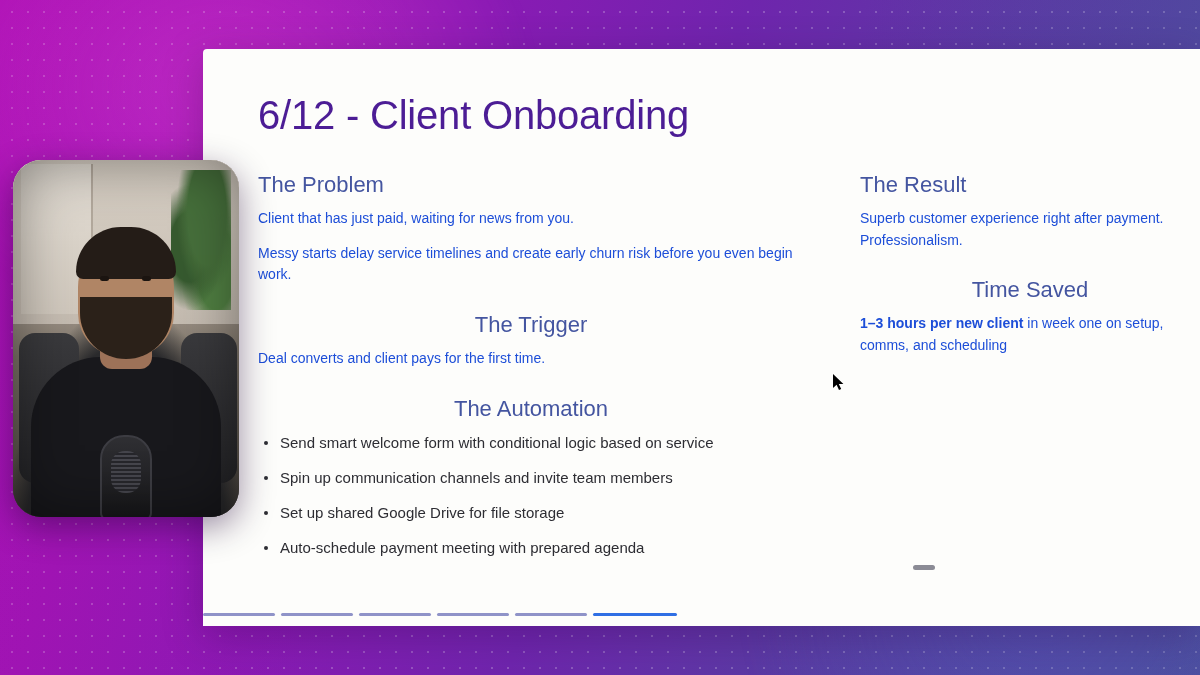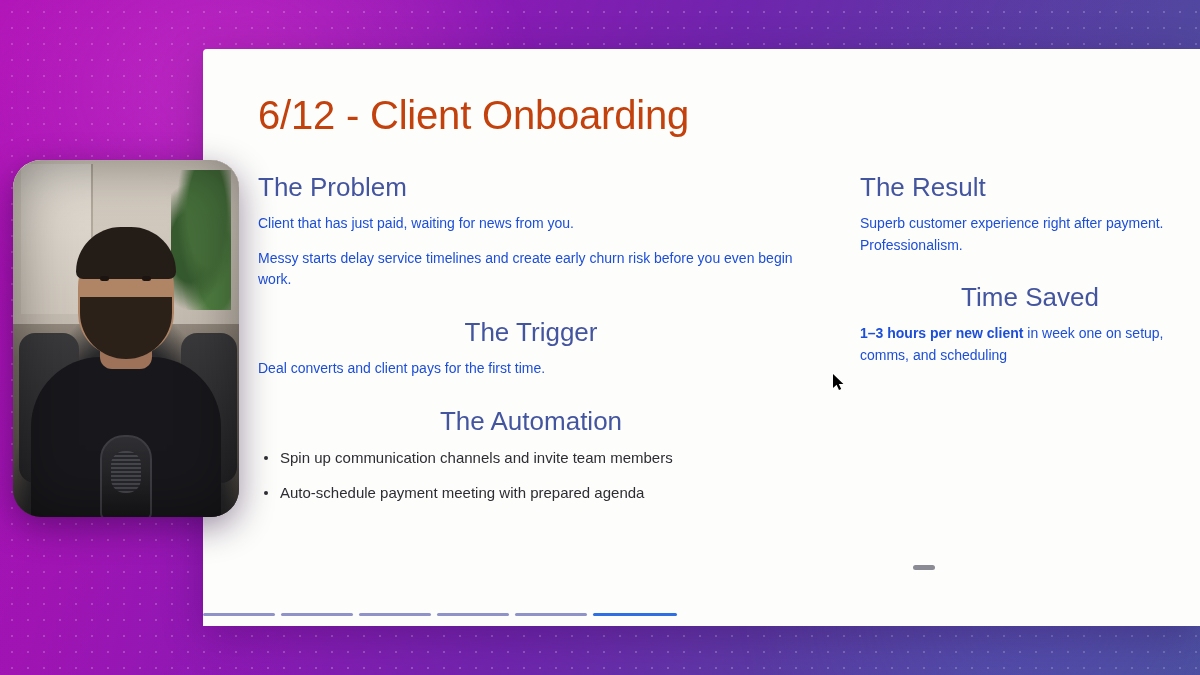--- a/index.html
+++ b/index.html
@@ -58,34 +58,34 @@
 
   .slide-inner {
     position: absolute;
     left: 0; top: 0; right: 0; bottom: 0;
     padding: 44px 56px 0 55px;
   }
 
   .slide-title {
     font-size: 40px;
     font-weight: 400;
-    color: #c2410c;
+    color: #4c1d95;
     letter-spacing: -0.2px;
     margin-bottom: 34px;
   }
 
   .cols {
     display: flex;
     gap: 56px;
   }
   .col-left { width: 546px; flex: none; }
   .col-right { width: 340px; flex: none; }
 
   h2.sec {
-    font-size: 26px;
+    font-size: 22px;
     font-weight: 400;
     color: #4455a0;
     margin: 0 0 10px 0;
   }
   h2.sec.spaced { margin-top: 26px; text-align: center; }
 
   p.body {
     font-size: 14px;
     line-height: 1.55;
     color: #1d4ed8;
@@ -267,21 +267,23 @@
         <div class="col-left">
           <h2 class="sec">The Problem</h2>
           <p class="body">Client that has just paid, waiting for news from you.</p>
           <p class="body">Messy starts delay service timelines and create early churn risk before you even begin work.</p>
 
           <h2 class="sec spaced">The Trigger</h2>
           <p class="body">Deal converts and client pays for the first time.</p>
 
           <h2 class="sec spaced">The Automation</h2>
           <ul class="bullets">
+            <li>Send smart welcome form with conditional logic based on service</li>
             <li>Spin up communication channels and invite team members</li>
+            <li>Set up shared Google Drive for file storage</li>
             <li>Auto-schedule payment meeting with prepared agenda</li>
           </ul>
         </div>
 
         <div class="col-right">
           <h2 class="sec">The Result</h2>
           <p class="body">Superb customer experience right after payment. Professionalism.</p>
 
           <h2 class="sec spaced">Time Saved</h2>
           <p class="body"><b>1–3 hours per new client</b><span> in week one on setup, comms, and scheduling</span></p>

